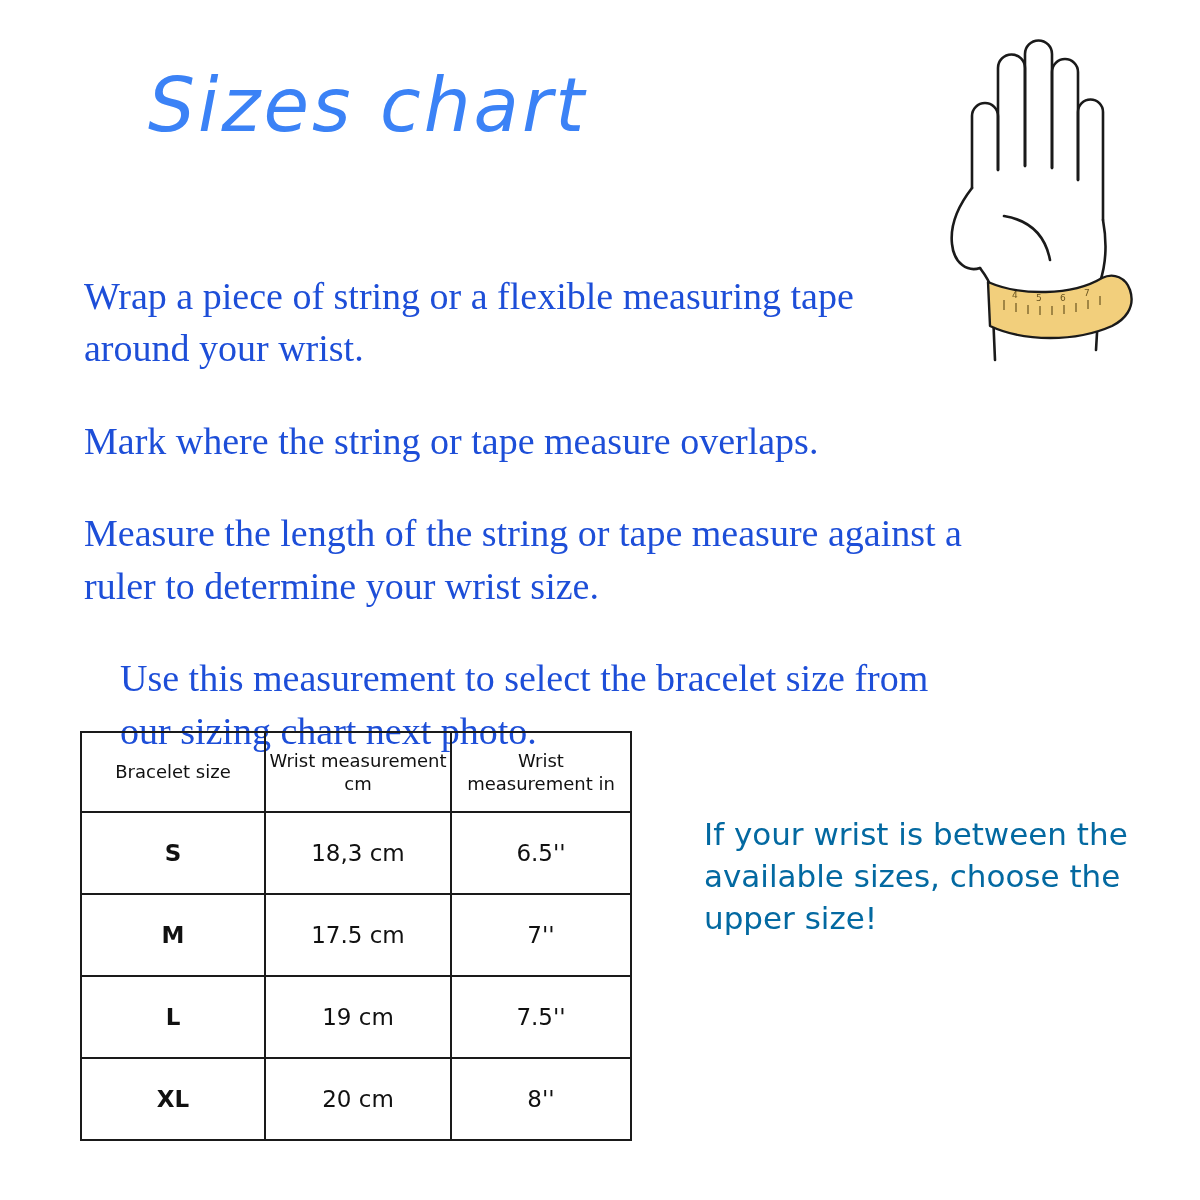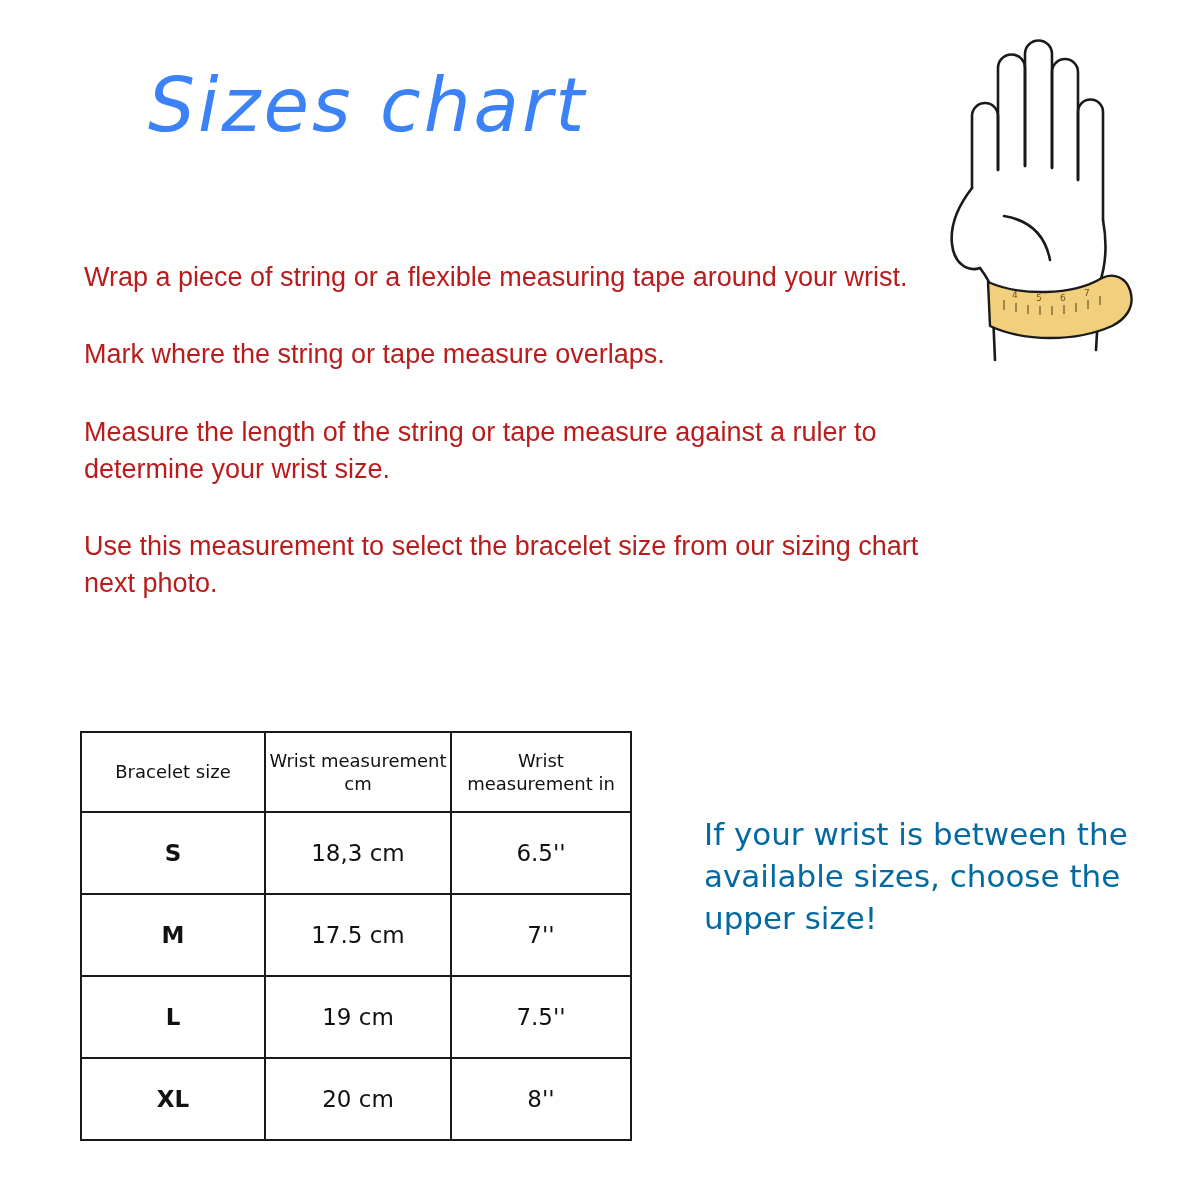--- a/index.html
+++ b/index.html
@@ -34,27 +34,27 @@
   }
 
   
   .instructions {
     position: absolute;
     left: 84px;
     top: 232px;
     width: 880px;
   }
   .instr {
-    font-size: 27px;
+    font-size: 38px;
     line-height: 1.38;
-    color: #b91c1c;
+    color: #1d4ed8;
     margin-bottom: 40px;
-    font-family: Liberation Sans, sans-serif;
-  }
-  .instr:last-child { margin-bottom: 0; }
+    font-family: Liberation Serif, serif;
+  }
+  .instr:last-child { margin-bottom: 0; margin-left: 36px; }
 
   
   .size-table {
     position: absolute;
     left: 80px;
     top: 731px;
     border-collapse: collapse;
     table-layout: fixed;
     padding-left: 16px;
   }

